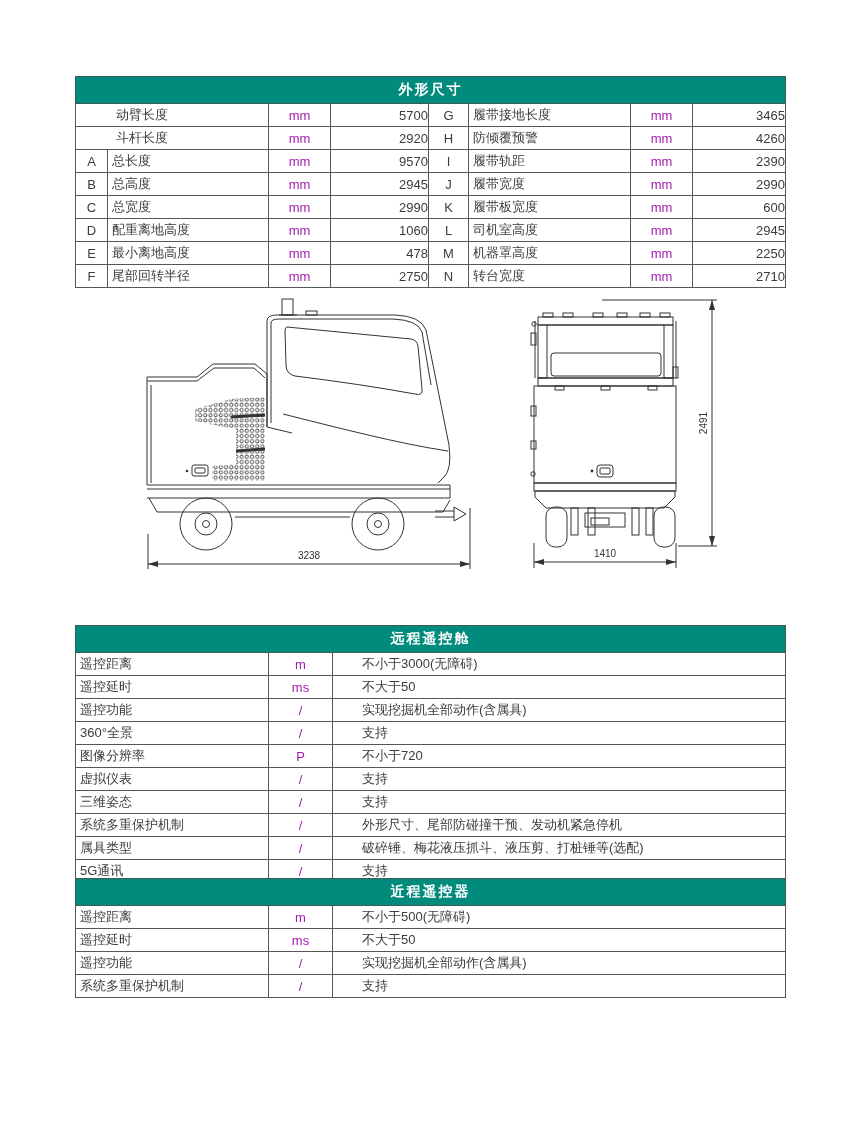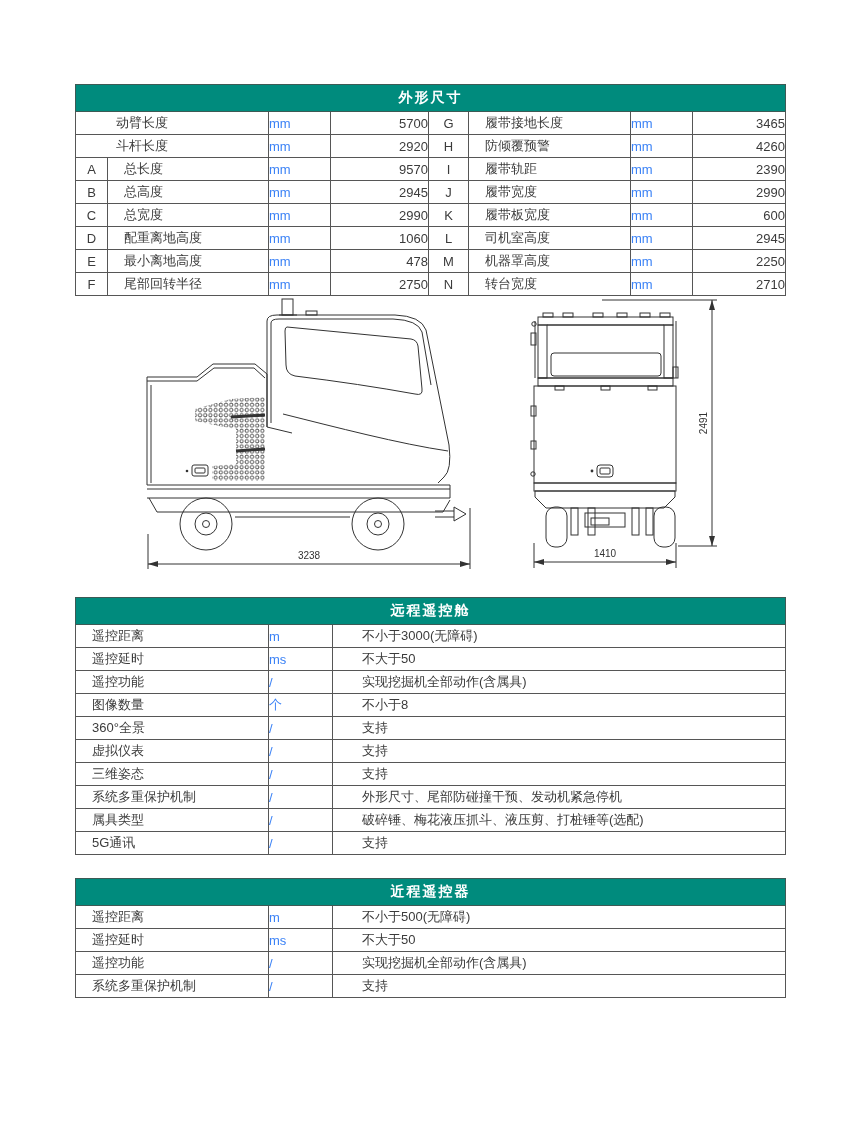--- a/index.html
+++ b/index.html
@@ -2,35 +2,35 @@
 <html><head>
 <meta charset="utf-8">
 <style>
   html,body{margin:0;padding:0}
   body{
     width:850px;height:1138px;background:#ffffff;position:relative;
     font-family:"Liberation Sans","DejaVu Sans",sans-serif;
   }
   #page{position:absolute;inset:0;background:#fff;overflow:hidden}
   table{position:absolute;left:75px;width:710px;border-collapse:collapse;table-layout:fixed}
-  #dims-table{top:84px}
-  #cabin-table{top:597px}
+  #dims-table{top:76px}
+  #cabin-table{top:625px}
   #controller-table{top:878px}
   th.tbl-title{
     background:#008b7d;color:#fff;font-size:14px;font-weight:bold;height:24px;
     border:1px solid #3d5a55;letter-spacing:2px;text-align:center;
   }
   td{
     border:1px solid #565656;height:22px;font-size:13px;color:#3b3b3b;
     padding:0;white-space:nowrap;overflow:hidden;background:#fff;
   }
   .c-letter{text-align:center}
-  .c-name{padding-left:16px;text-align:left}
+  .c-name{padding-left:4px;text-align:left}
   .c-name-merged{padding-left:40px;text-align:left}
-  .c-unit{color:#3b82f6}
+  .c-unit{text-align:center;color:#a21caf}
   .c-value{text-align:right}
   .c-value-left{padding-left:29px;text-align:left}
   svg{position:absolute}
   #side-view{left:135px;top:293px}
   #rear-view{left:515px;top:291px}
   .dim-label{font-size:10px;fill:#333}
 </style>
 </head>
 <body>
 
@@ -281,28 +281,28 @@
           <td class="c-name">遥控延时</td>
           <td class="c-unit">ms</td>
           <td class="c-value-left">不大于50</td>
         </tr>
         <tr>
           <td class="c-name">遥控功能</td>
           <td class="c-unit">/</td>
           <td class="c-value-left">实现挖掘机全部动作(含属具)</td>
         </tr>
         <tr>
-          <td class="c-name">图像数量</td>
-          <td class="c-unit">个</td>
-          <td class="c-value-left">不小于8</td>
-        </tr>
-        <tr>
           <td class="c-name">360°全景</td>
           <td class="c-unit">/</td>
           <td class="c-value-left">支持</td>
+        </tr>
+        <tr>
+          <td class="c-name">图像分辨率</td>
+          <td class="c-unit">P</td>
+          <td class="c-value-left">不小于720</td>
         </tr>
         <tr>
           <td class="c-name">虚拟仪表</td>
           <td class="c-unit">/</td>
           <td class="c-value-left">支持</td>
         </tr>
         <tr>
           <td class="c-name">三维姿态</td>
           <td class="c-unit">/</td>
           <td class="c-value-left">支持</td>

